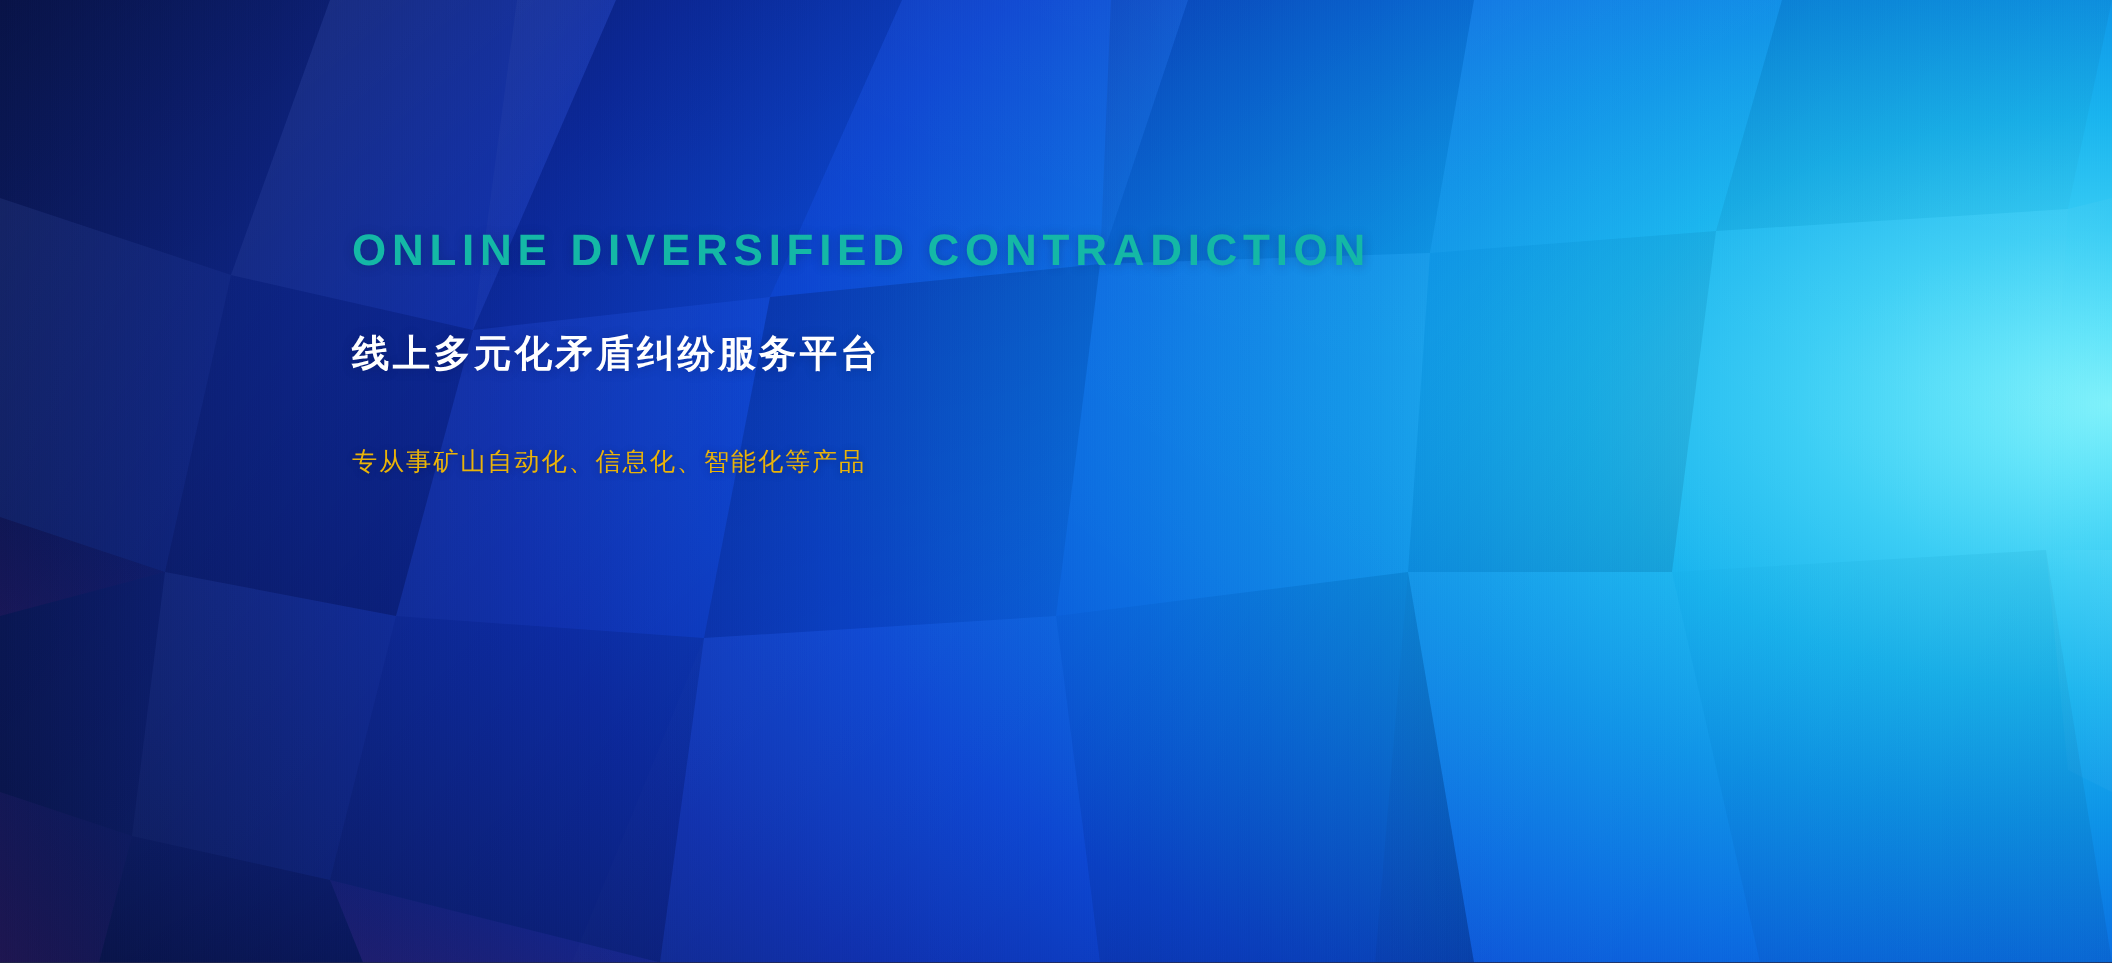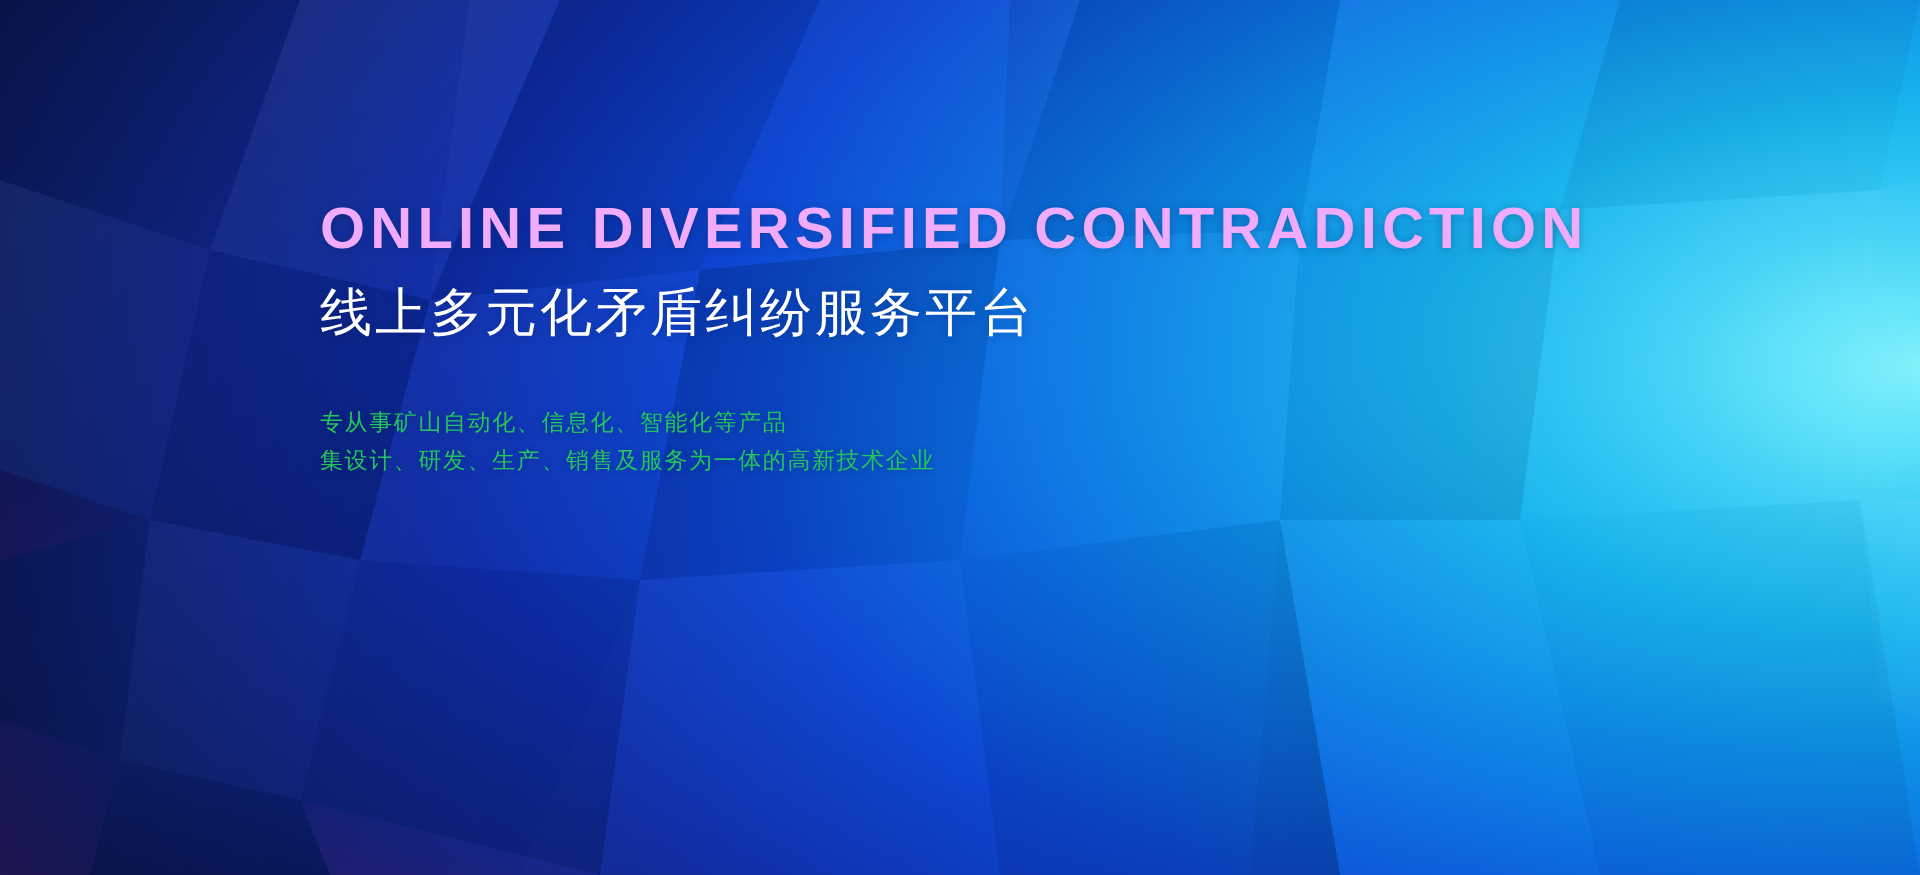--- a/index.html
+++ b/index.html
@@ -54,45 +54,45 @@
 
   
   .content {
     position:absolute;
     left:320px;
     top:196px;
     width:1400px;
   }
 
   .headline {
-    color:#f0abfc;
-    font-size:58px;
+    color:#14b8a6;
+    font-size:40px;
     line-height:64px;
     font-weight:600;
     letter-spacing:5.2px;
     text-transform:uppercase;
     white-space:nowrap;
     text-shadow:0 1px 10px rgba(0,20,70,.28);
   }
   .headline .line { display:block; }
 
   .subtitle-cn {
-    margin-top:26px;
+    margin-top:36px;
     color:#ffffff;
-    font-size:52px;
+    font-size:34px;
     line-height:52px;
-    font-weight:400;
+    font-weight:700;
     letter-spacing:3px;
     white-space:nowrap;
     text-shadow:0 1px 10px rgba(0,20,70,.30);
   }
 
   .desc {
-    margin-top:65px;
-    color:#22c55e;
+    margin-top:52px;
+    color:#eab308;
     font-size:23px;
     line-height:38px;
     font-weight:400;
     letter-spacing:1.6px;
     white-space:nowrap;
     text-shadow:0 1px 7px rgba(0,20,70,.35);
   }
   .desc .line { display:block; }
 </style>
 </head>
@@ -171,17 +171,16 @@
   <div class="content">
 
     <h1 class="headline">
       <span class="line">ONLINE DIVERSIFIED CONTRADICTION</span>
     </h1>
 
     <h2 class="subtitle-cn">线上多元化矛盾纠纷服务平台</h2>
 
     <div class="desc">
       <span class="line">专从事矿山自动化、信息化、智能化等产品</span>
-      <span class="line">集设计、研发、生产、销售及服务为一体的高新技术企业</span>
     </div>
 
   </div>
 </div>
 
 </body></html>

